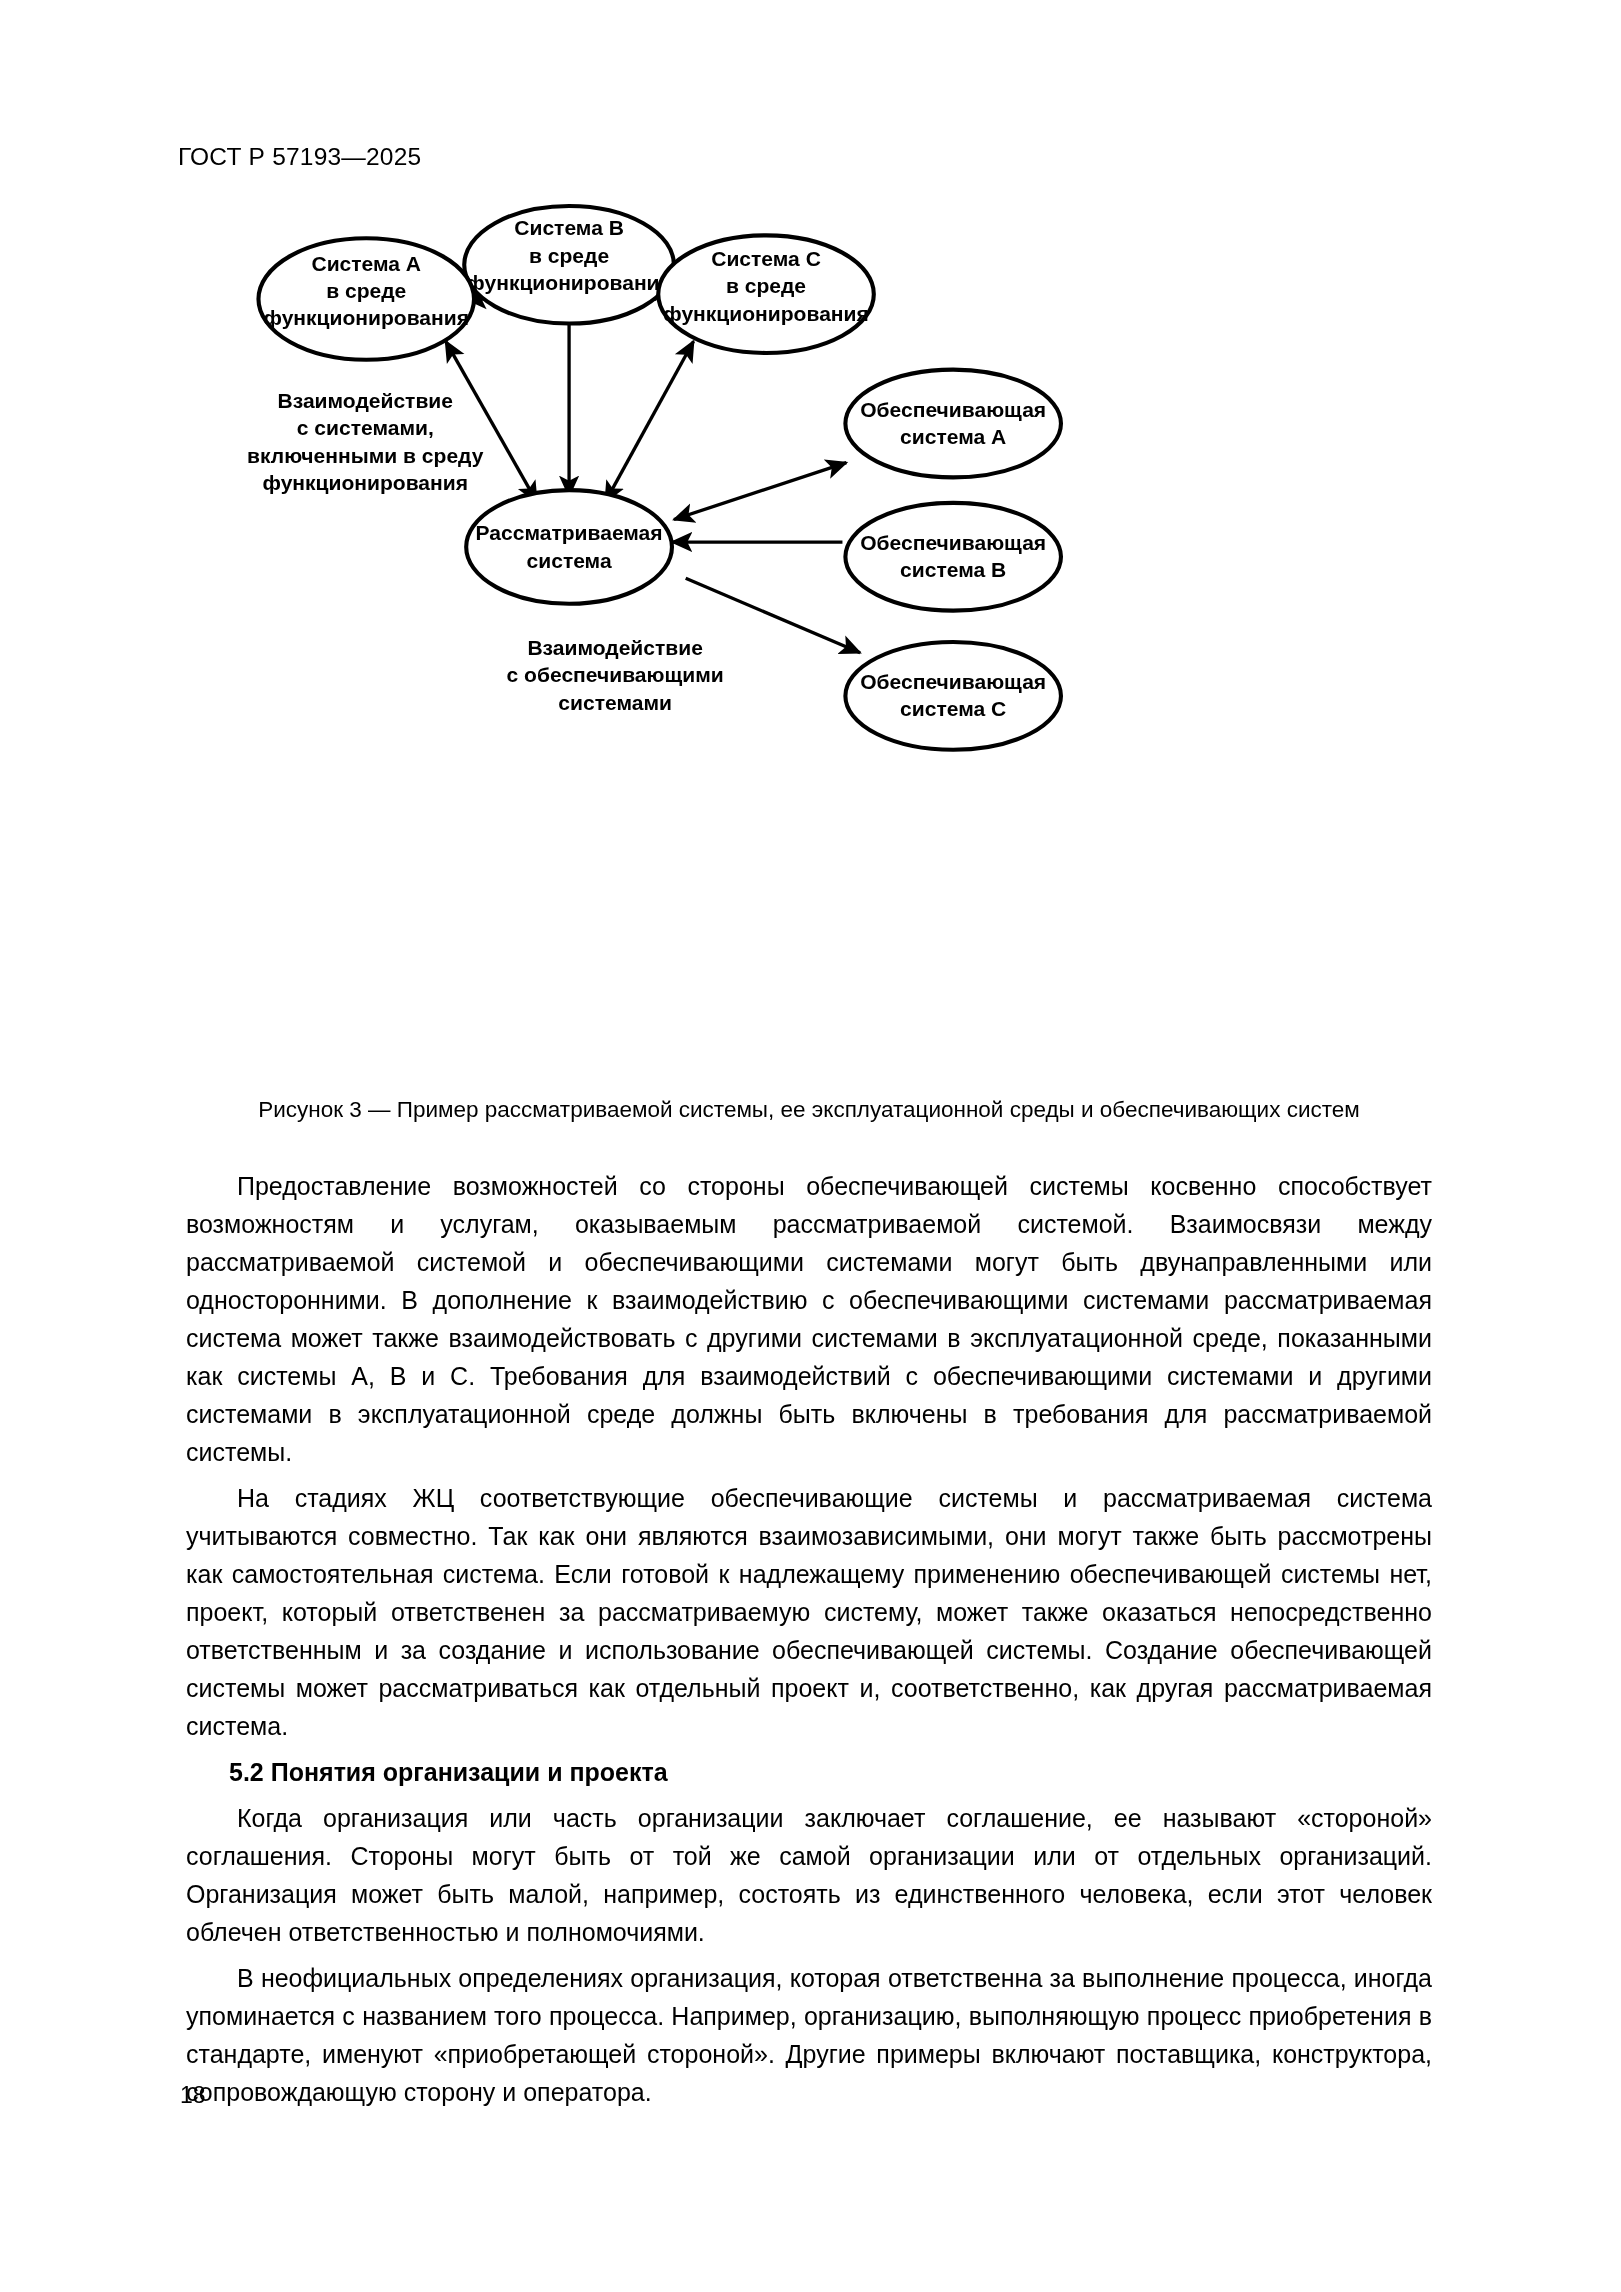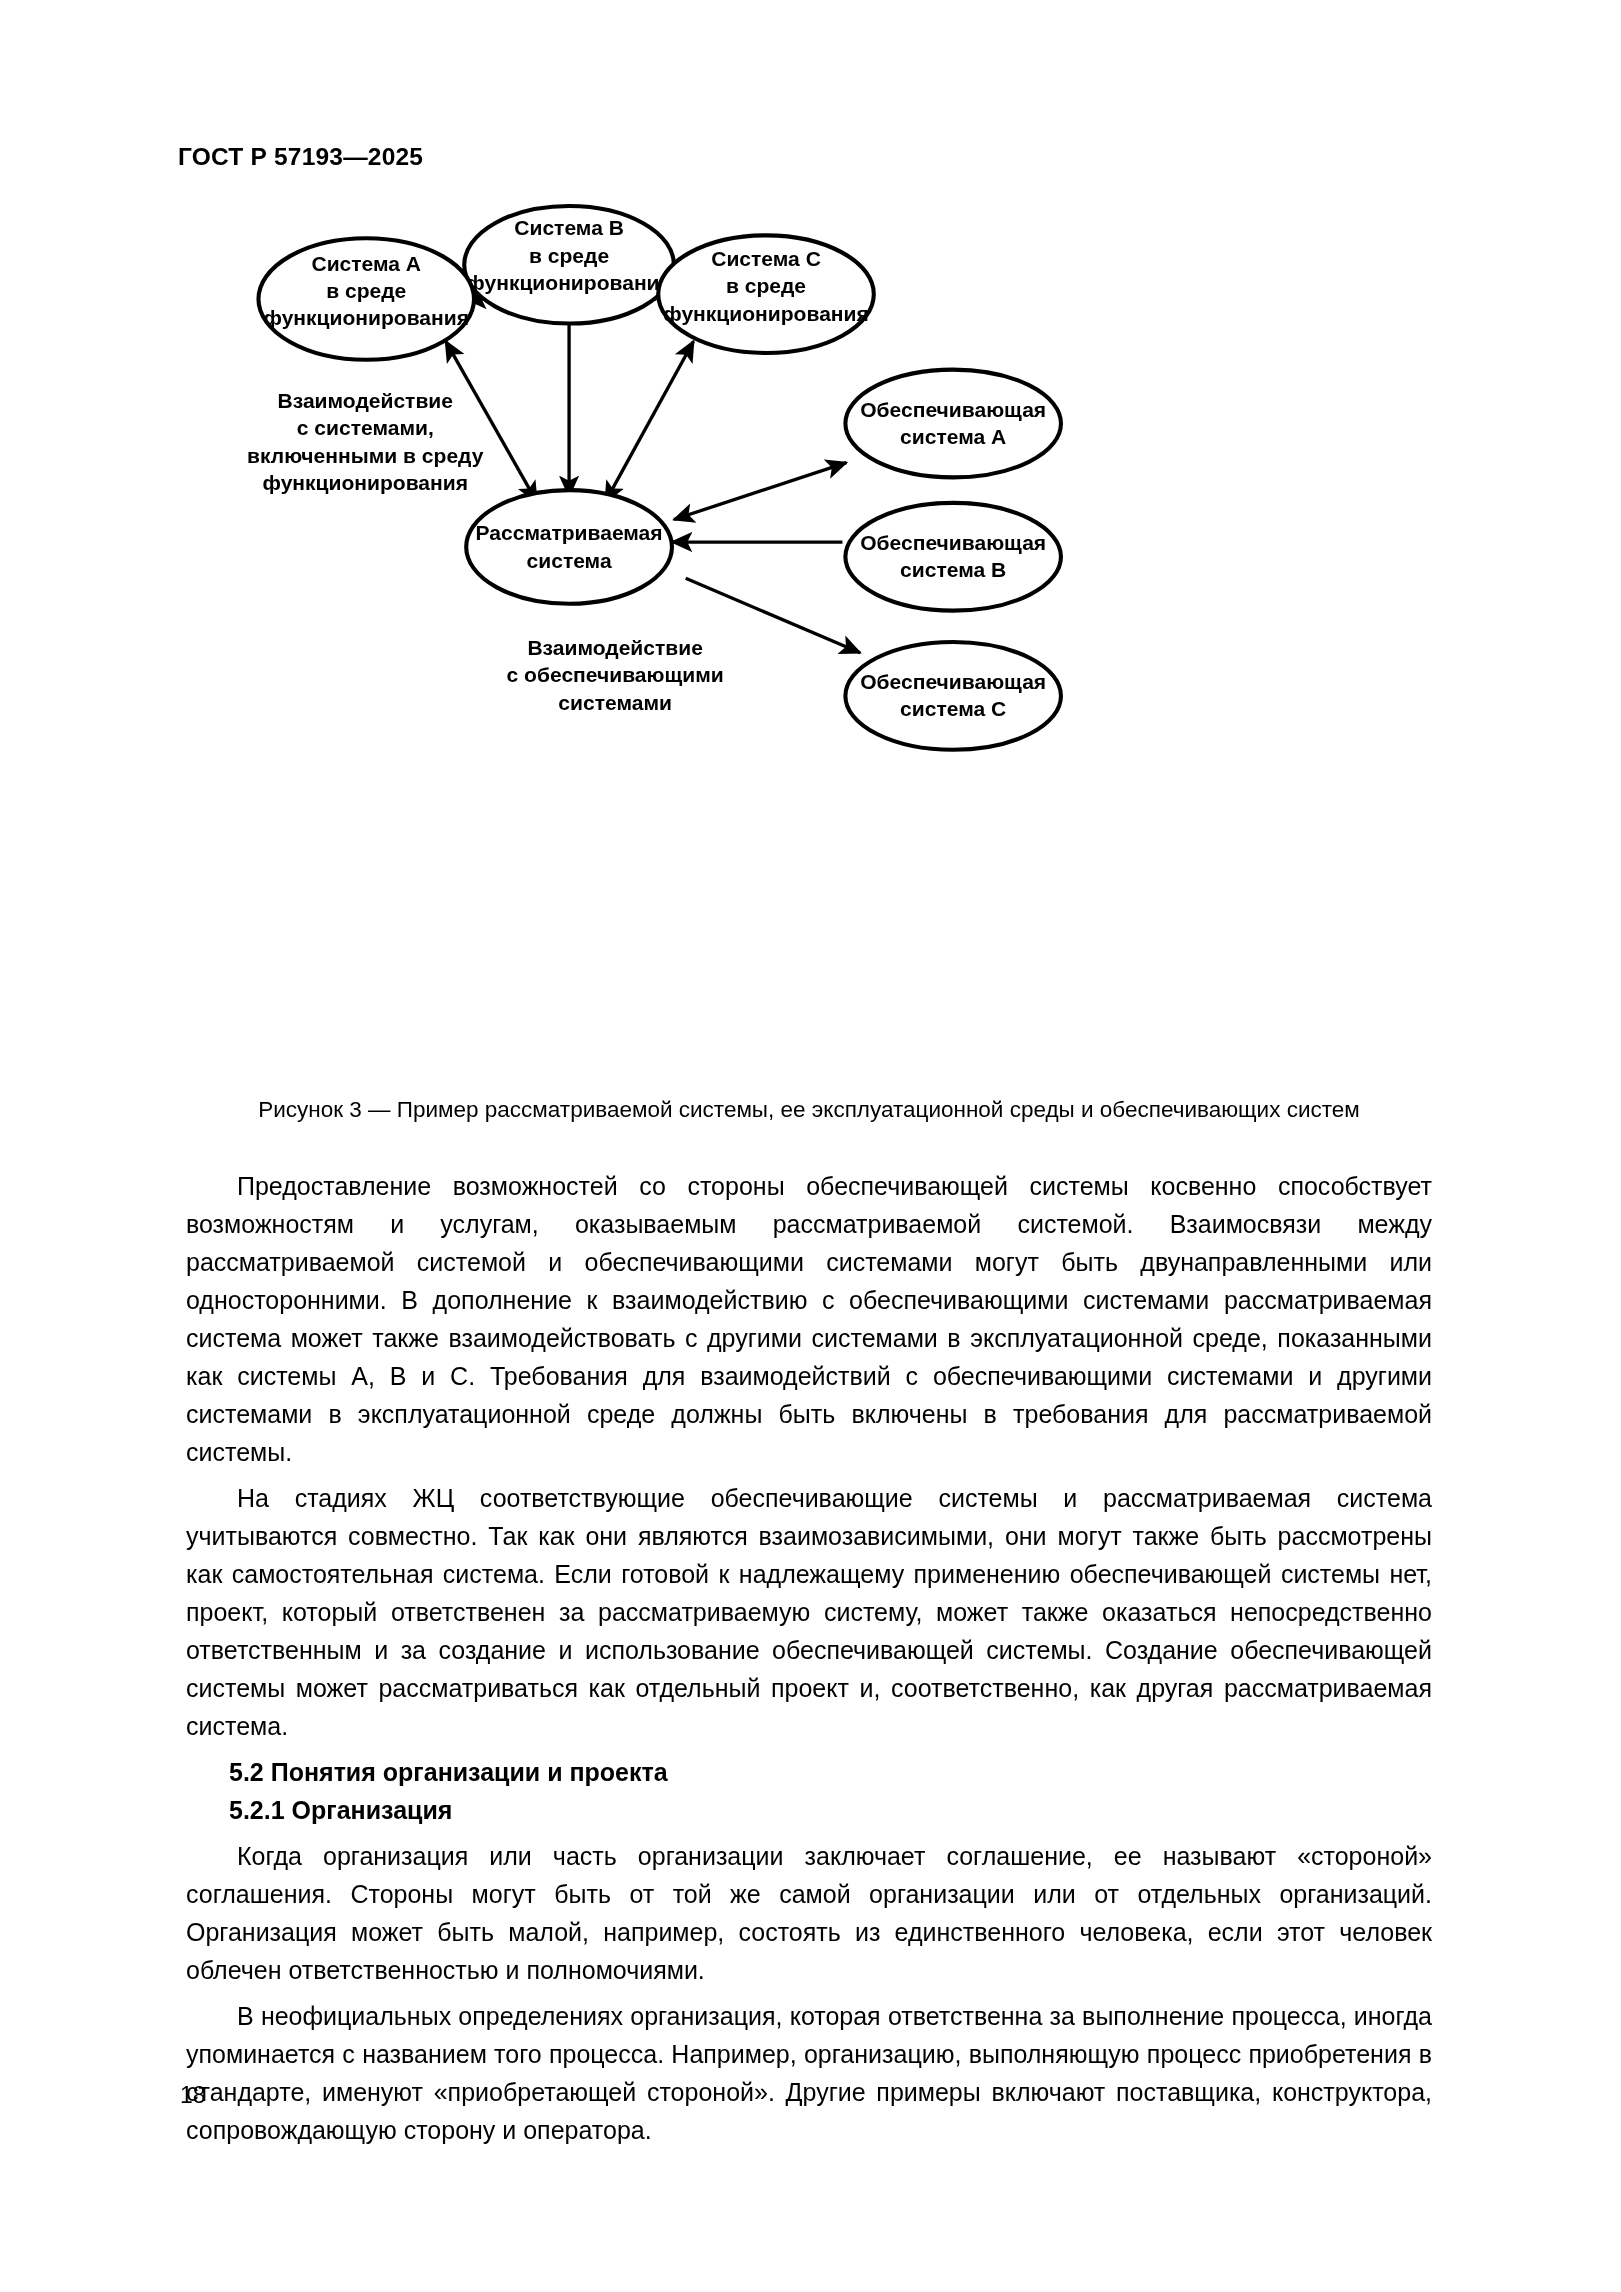--- a/index.html
+++ b/index.html
@@ -16,21 +16,21 @@
     color: #000000;
     overflow: hidden;
   }
 
   
   .running-head {
     position: absolute;
     left: 178px;
     top: 143px;
     font-size: 24.5px;
-    font-weight: bold;
+    font-weight: normal;
     letter-spacing: 0.2px;
     white-space: nowrap;
   }
 
   
   .figure-wrap {
     position: absolute;
     left: 184px;
     top: 196px;
     width: 1264px;
@@ -198,21 +198,20 @@
   </div>
 
   <div class="caption">Рисунок 3 — Пример рассматриваемой системы, ее эксплуатационной среды и обеспечивающих систем</div>
 
   <div class="body-block">
     <p class="para">Предоставление возможностей со стороны обеспечивающей системы косвенно способствует возможностям и услугам, оказываемым рассматриваемой системой. Взаимосвязи между рассматриваемой системой и обеспечивающими системами могут быть двунаправленными или односторонними. В дополнение к взаимодействию с обеспечивающими системами рассматриваемая система может также взаимодействовать с другими системами в эксплуатационной среде, показанными как системы A, B и C. Требования для взаимодействий с обеспечивающими системами и другими системами в эксплуатационной среде должны быть включены в требования для рассматриваемой системы.</p>
     <p class="para">На стадиях ЖЦ соответствующие обеспечивающие системы и рассматриваемая система учитываются совместно. Так как они являются взаимозависимыми, они могут также быть рассмотрены как самостоятельная система. Если готовой к надлежащему применению обеспечивающей системы нет, проект, который ответственен за рассматриваемую систему, может также оказаться непосредственно ответственным и за создание и использование обеспечивающей системы. Создание обеспечивающей системы может рассматриваться как отдельный проект и, соответственно, как другая рассматриваемая система.</p>
 
     <h3 class="heading gap-before">5.2 Понятия организации и проекта</h3>
 
-    <h3 class="heading gap-before">5.2.1 Организация</h3>
 
     <p class="para">Когда организация или часть организации заключает соглашение, ее называют «стороной» соглашения. Стороны могут быть от той же самой организации или от отдельных организаций. Организация может быть малой, например, состоять из единственного человека, если этот человек облечен ответственностью и полномочиями.</p>
     <p class="para">В неофициальных определениях организация, которая ответственна за выполнение процесса, иногда упоминается с названием того процесса. Например, организацию, выполняющую процесс приобретения в стандарте, именуют «приобретающей стороной». Другие примеры включают поставщика, конструктора, сопровождающую сторону и оператора.</p>
   </div>
 
   <div class="folio">18</div>
 
 </div>
 
 

